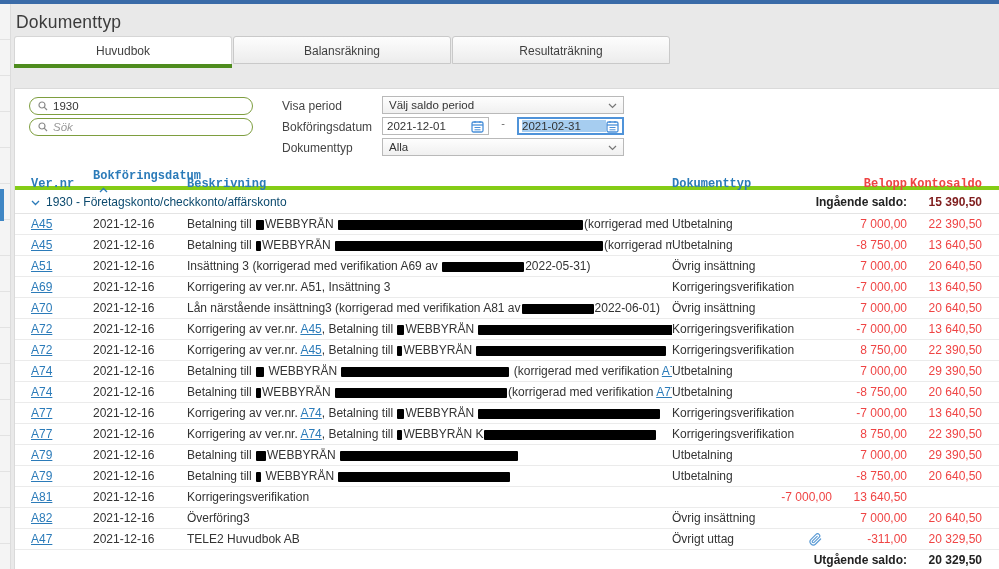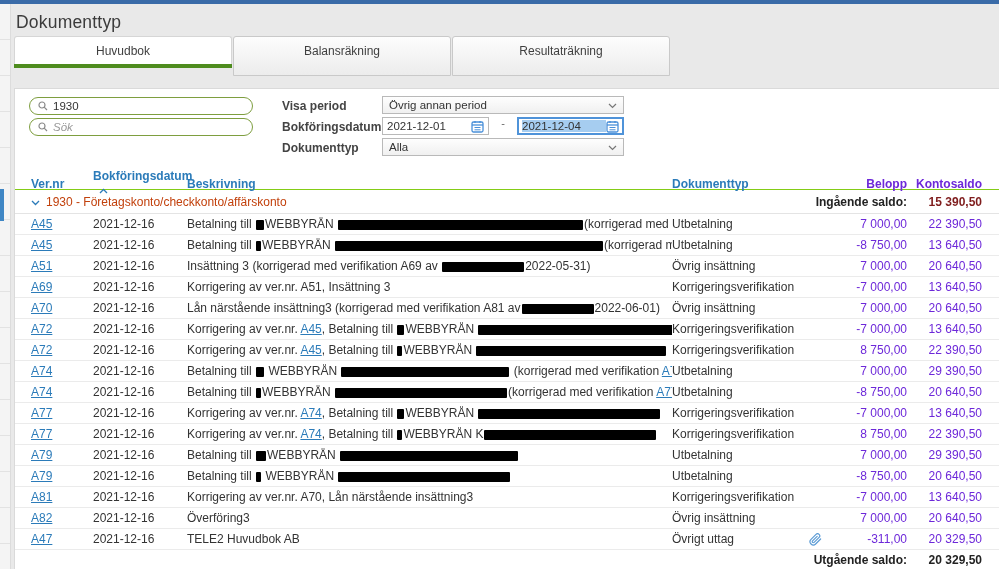--- a/index.html
+++ b/index.html
@@ -13,21 +13,21 @@
     position:absolute;top:4px;left:0;bottom:0;width:10px;background:#f4f4f4;
     border-right:1px solid #dcdcdc;
     background-image:repeating-linear-gradient(to bottom,#f4f4f4 0 35px,#e2e2e2 35px 36px);
   }
   .sliver-thumb{position:absolute;left:0;top:185px;width:4px;height:32px;background:#3f86c4;}
   .page-title{
     position:absolute;left:16px;top:12px;font-size:17.5px;color:#3b3b3b;letter-spacing:.2px;
   }
   .tabs{position:absolute;left:14px;top:36px;width:656px;height:32px;display:flex;}
   .tab{
-    flex:1;height:40px;line-height:28px;text-align:center;font-size:12px;color:#3f3f3f;
+    flex:1;height:28px;line-height:28px;text-align:center;font-size:12px;color:#3f3f3f;
     background:linear-gradient(#fdfdfd,#ececec);border:1px solid #c9c9c9;border-radius:3px 3px 0 0;
     box-sizing:border-box;cursor:pointer;
   }
   .tab + .tab{margin-left:1px;}
   .tab.active{
     background:#ffffff;border:1px solid #d6d6d6;border-bottom:none;height:28px;
     box-shadow:0 4px 0 0 #4e8c1e;
   }
   .panel{
     position:absolute;left:14px;top:88px;right:0;bottom:0;background:#fff;
@@ -38,21 +38,21 @@
     position:absolute;left:14px;width:206px;height:16px;border:1px solid #7e9e3f;border-radius:10px;
     display:flex;align-items:center;padding:0 8px;background:#fff;
   }
   .search-pill svg{flex:0 0 auto;margin-right:5px;}
   .search-pill input{
     border:none;outline:none;flex:1;font-size:11.5px;font-family:"Liberation Sans",sans-serif;
     color:#333;background:transparent;padding:0;min-width:0;
   }
   .search-pill input::placeholder{color:#999;font-style:italic;}
   .pill-1{top:8px;} .pill-2{top:29px;}
-  .flabel{position:absolute;left:267px;font-size:12px;color:#444;font-weight:bold;}
+  .flabel{position:absolute;left:267px;font-size:12px;color:#444;}
   .fl-1{top:10px;} .fl-2{top:31px;} .fl-3{top:52px;}
   .fselect{
     position:absolute;left:367px;width:242px;height:18px;box-sizing:border-box;
     border:1px solid #b9b9b9;background:linear-gradient(#fefefe,#f0f0f0);
     font-size:11.5px;color:#333;display:flex;align-items:center;padding:0 6px;cursor:pointer;
   }
   .fs-1{top:7px;} .fs-3{top:49px;}
   .fselect .chev{margin-left:auto;color:#777;}
   .daterow{position:absolute;left:367px;top:28px;width:268px;height:18px;display:flex;align-items:flex-start;}
   .dateinput{
@@ -62,35 +62,35 @@
   .dateinput .dval{flex:1;}
   .datesep{width:28px;text-align:center;color:#666;font-size:11px;}
   .dateinput.focused{border:2px solid #4f93d9;padding:0 3px;}
   .dateinput.focused .dval{background:#a6cdf0;}
   
   .tablewrap{position:absolute;left:0;right:0;top:80px;bottom:0;font-size:12px;}
   .grid{
     display:grid;grid-template-columns:62px 94px 1fr 160px 75px 75px;
     padding:0 17px 0 16px;align-items:center;box-sizing:border-box;
   }
-  .thead{height:21px;color:#2b7bb9;font-weight:bold;border-bottom:1px solid #84cc16;}
+  .thead{height:21px;color:#2b7bb9;font-weight:bold;border-bottom:4px solid #84cc16;font-family:Liberation Mono, monospace;}
   .thead .num{text-align:right;}
   .sorticon{display:inline-block;margin-left:6px;vertical-align:1px;}
   .grouprow{height:24px;border-bottom:1px solid #e4e4e4;}
-  .groupname{grid-column:1/4;color:#c2410c;display:flex;align-items:center;gap:6px;}
+  .groupname{grid-column:1/4;color:#0c4a6e;display:flex;align-items:center;gap:6px;}
   .openlabel{grid-column:4/6;text-align:right;font-weight:bold;color:#222;}
   .openval{text-align:right;font-weight:bold;color:#7f1d1d;}
   .trow{height:21px;border-bottom:1px solid #ebebeb;}
   .vlink{color:#2b7bb9;text-decoration:underline;cursor:pointer;}
   .desc{white-space:nowrap;overflow:hidden;}
   .desc a{color:#2b7bb9;text-decoration:underline;cursor:pointer;}
   .redact{display:inline-block;height:10px;background:#000;border-radius:1px;vertical-align:middle;margin:0 1px;}
   .doccell{display:flex;align-items:center;}
   .doccell .clip{margin-left:auto;margin-right:10px;cursor:pointer;display:flex;}
-  .num{text-align:right;color:#6d28d9;}
+  .num{text-align:right;color:#ef4444;}
   .tfoot{height:20px;border-bottom:1px solid #d6d6d6;}
   .footlabel{grid-column:1/6;text-align:right;font-weight:bold;color:#222;}
   .footval{text-align:right;font-weight:bold;color:#222;}
 </style>
 </head>
 <body>
 
 <div class="topbar"></div>
 <div class="left-sliver">
   <div class="sliver-thumb"></div>
@@ -119,21 +119,21 @@
         <line x1="6.2" y1="6.2" x2="9" y2="9" stroke="#8a8a8a" stroke-width="1.2"></line>
       </svg>
     <input placeholder="Sök" style="">
   </div>
 
   <div class="flabel fl-1">Visa period</div>
   <div class="flabel fl-2">Bokföringsdatum</div>
   <div class="flabel fl-3">Dokumenttyp</div>
 
   <div class="fselect fs-1">
-    <span>Övrig annan period</span>
+    <span>Välj saldo period</span>
     <span class="chev">
       <svg width="9" height="6" viewBox="0 0 9 6">
           <polyline points="1,1 4.5,4.5 8,1" fill="none" stroke="#777" stroke-width="1.2"></polyline>
         </svg>
     </span>
   </div>
 
   <div class="daterow">
     <div class="dateinput">
       <span class="dval">2021-12-01</span>
@@ -141,21 +141,21 @@
           <rect x="1" y="2" width="11" height="10" rx="1.5" fill="#fff" stroke="#4a90d9" stroke-width="1.3"></rect>
           <line x1="1" y1="5" x2="12" y2="5" stroke="#4a90d9" stroke-width="1.3"></line>
           <line x1="4" y1="1" x2="4" y2="3" stroke="#4a90d9" stroke-width="1.3"></line>
           <line x1="9" y1="1" x2="9" y2="3" stroke="#4a90d9" stroke-width="1.3"></line>
           <line x1="3.5" y1="7.5" x2="9.5" y2="7.5" stroke="#4a90d9" stroke-width="1"></line>
           <line x1="3.5" y1="9.8" x2="9.5" y2="9.8" stroke="#4a90d9" stroke-width="1"></line>
         </svg>
     </div>
     <div class="datesep">-</div>
     <div class="dateinput focused">
-      <span class="dval">2021-12-04</span>
+      <span class="dval">2021-02-31</span>
       <svg width="13" height="13" viewBox="0 0 13 13">
           <rect x="1" y="2" width="11" height="10" rx="1.5" fill="#fff" stroke="#4a90d9" stroke-width="1.3"></rect>
           <line x1="1" y1="5" x2="12" y2="5" stroke="#4a90d9" stroke-width="1.3"></line>
           <line x1="4" y1="1" x2="4" y2="3" stroke="#4a90d9" stroke-width="1.3"></line>
           <line x1="9" y1="1" x2="9" y2="3" stroke="#4a90d9" stroke-width="1.3"></line>
           <line x1="3.5" y1="7.5" x2="9.5" y2="7.5" stroke="#4a90d9" stroke-width="1"></line>
           <line x1="3.5" y1="9.8" x2="9.5" y2="9.8" stroke="#4a90d9" stroke-width="1"></line>
         </svg>
     </div>
   </div>
@@ -319,21 +319,20 @@
           <div class="desc">Betalning till <span class="redact" style="width: 5px;"></span> WEBBYRÅN <span class="redact" style="width: 172px;"></span></div>
           <div class="doccell">
             <span>Utbetalning</span>
           </div>
           <div class="num">-8 750,00</div>
           <div class="num">20 640,50</div>
         </div>
         <div class="grid trow">
           <div><span class="vlink">A81</span></div>
           <div>2021-12-16</div>
-          <div class="desc">Korrigering av ver.nr. A70, Lån närstående insättning3</div>
           <div class="doccell">
             <span>Korrigeringsverifikation</span>
           </div>
           <div class="num">-7 000,00</div>
           <div class="num">13 640,50</div>
         </div>
         <div class="grid trow">
           <div><span class="vlink">A82</span></div>
           <div>2021-12-16</div>
           <div class="desc">Överföring3</div>

